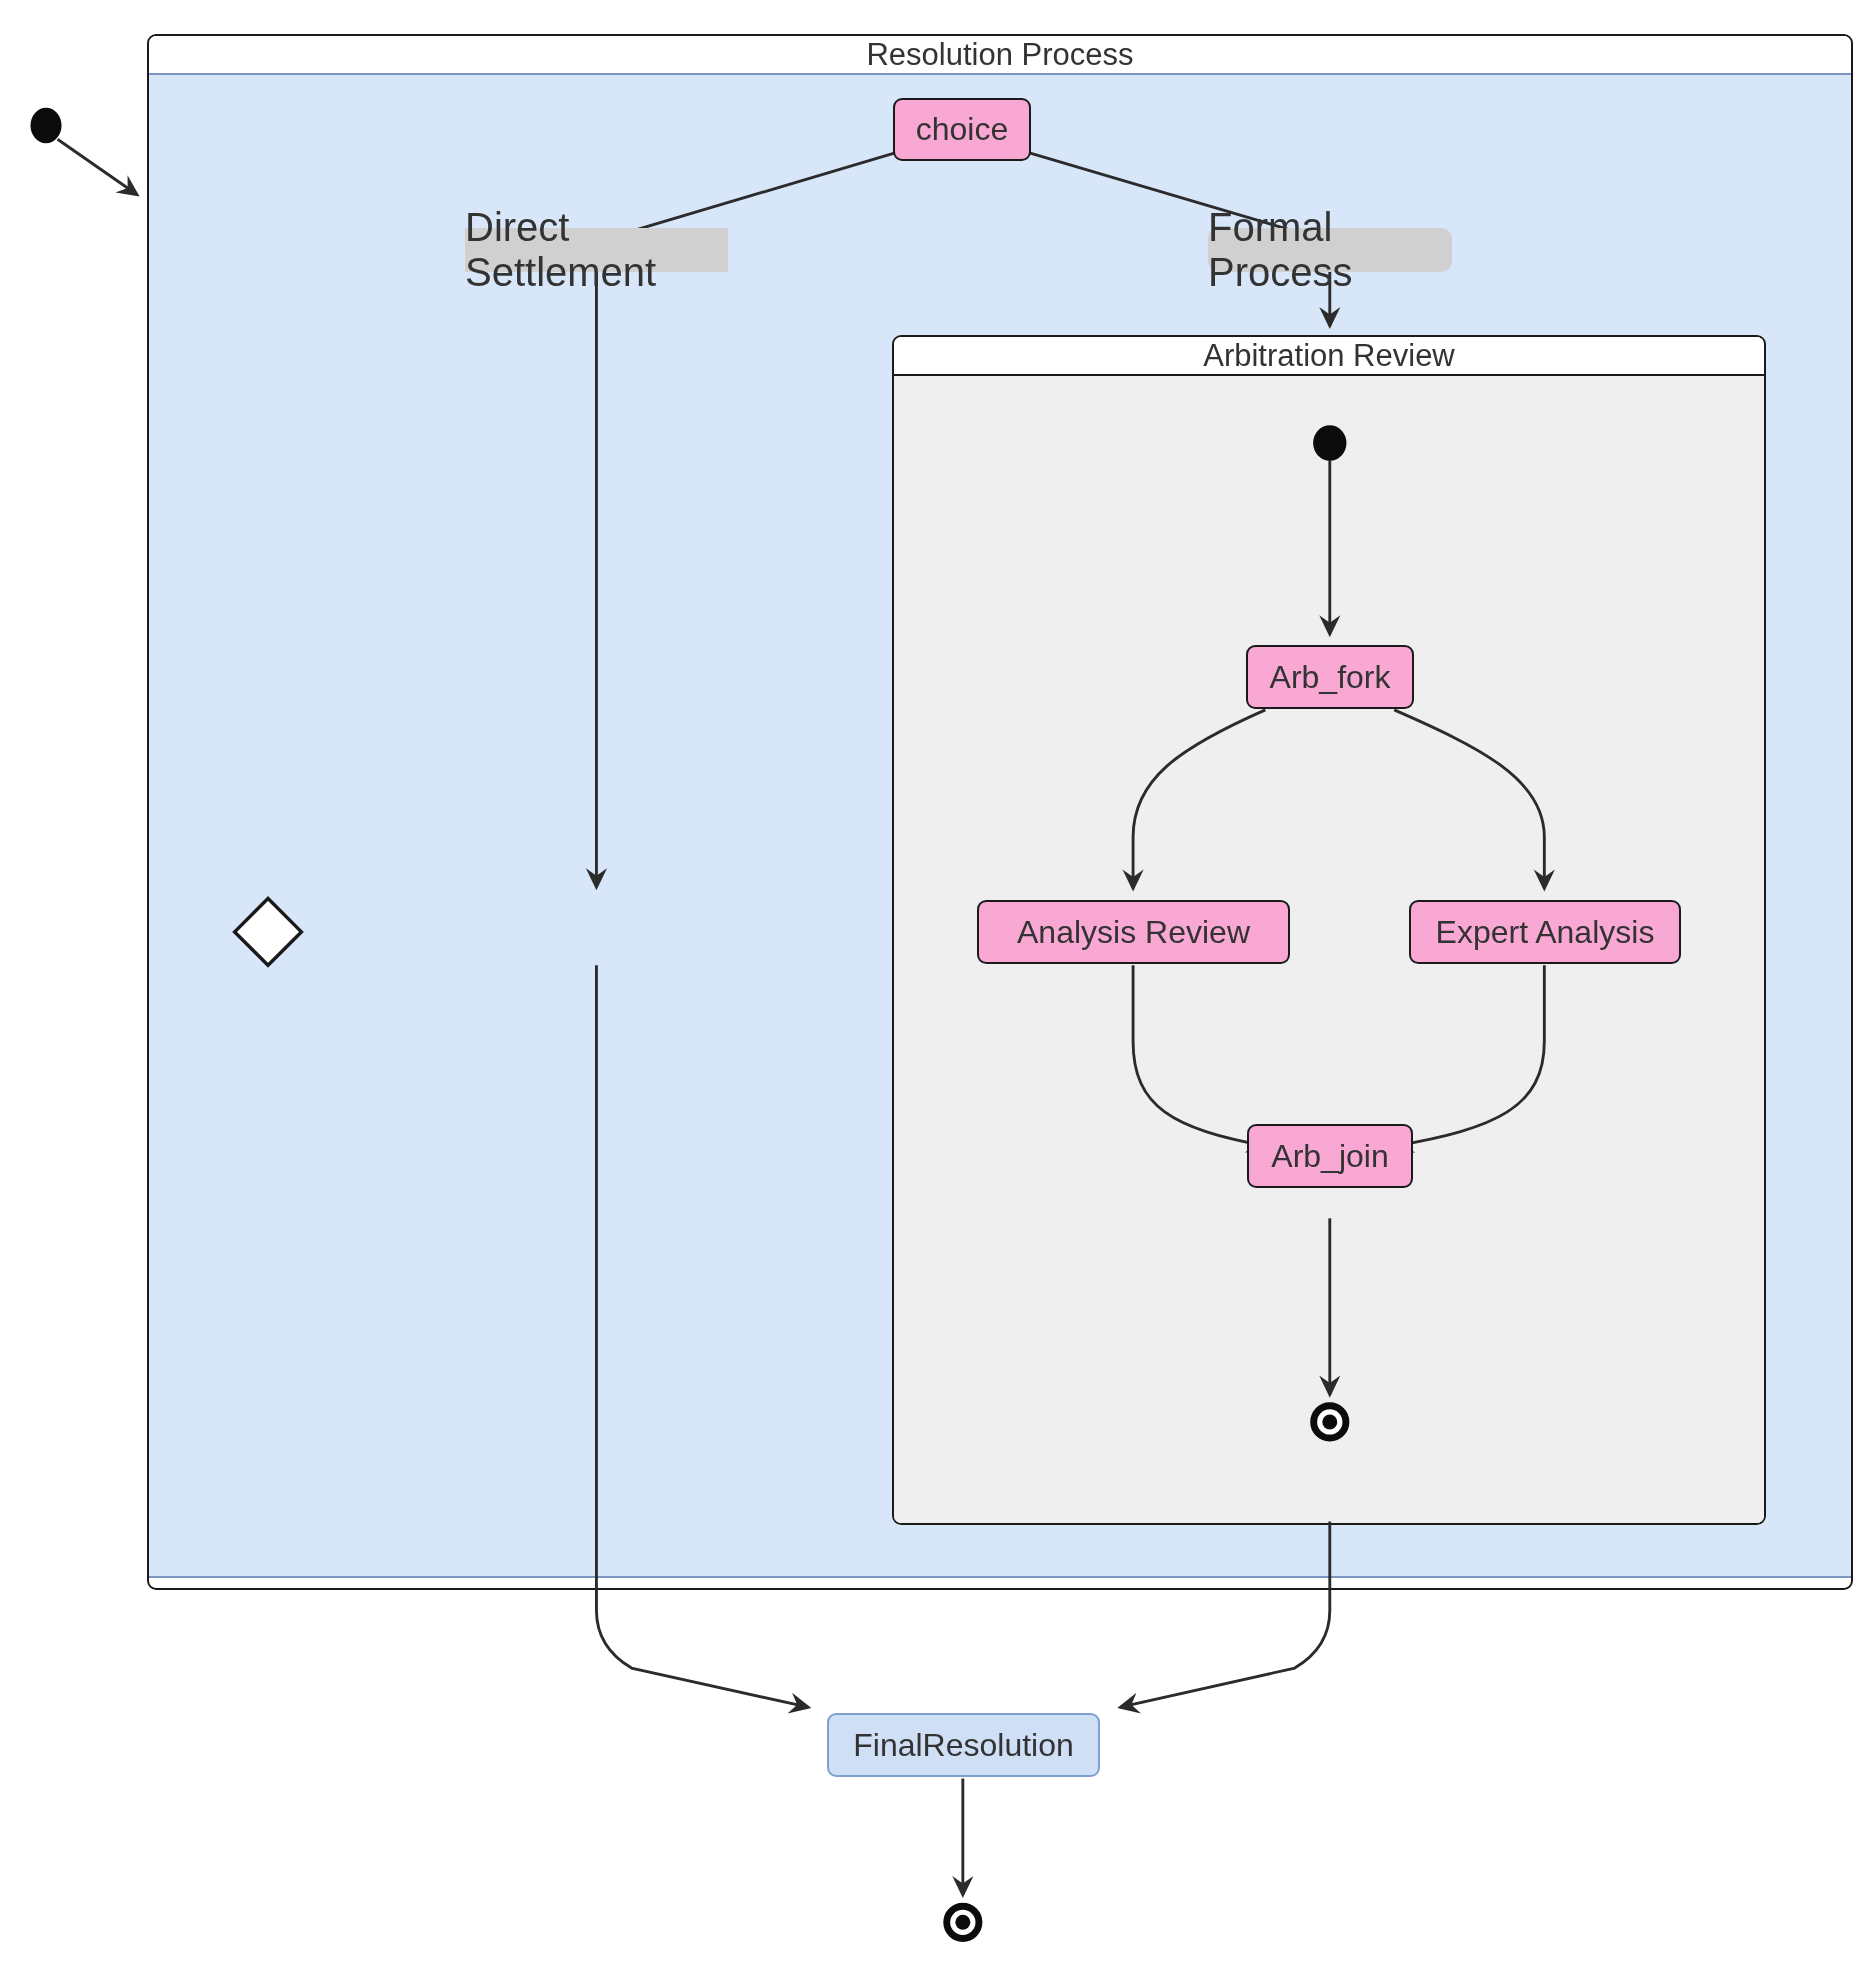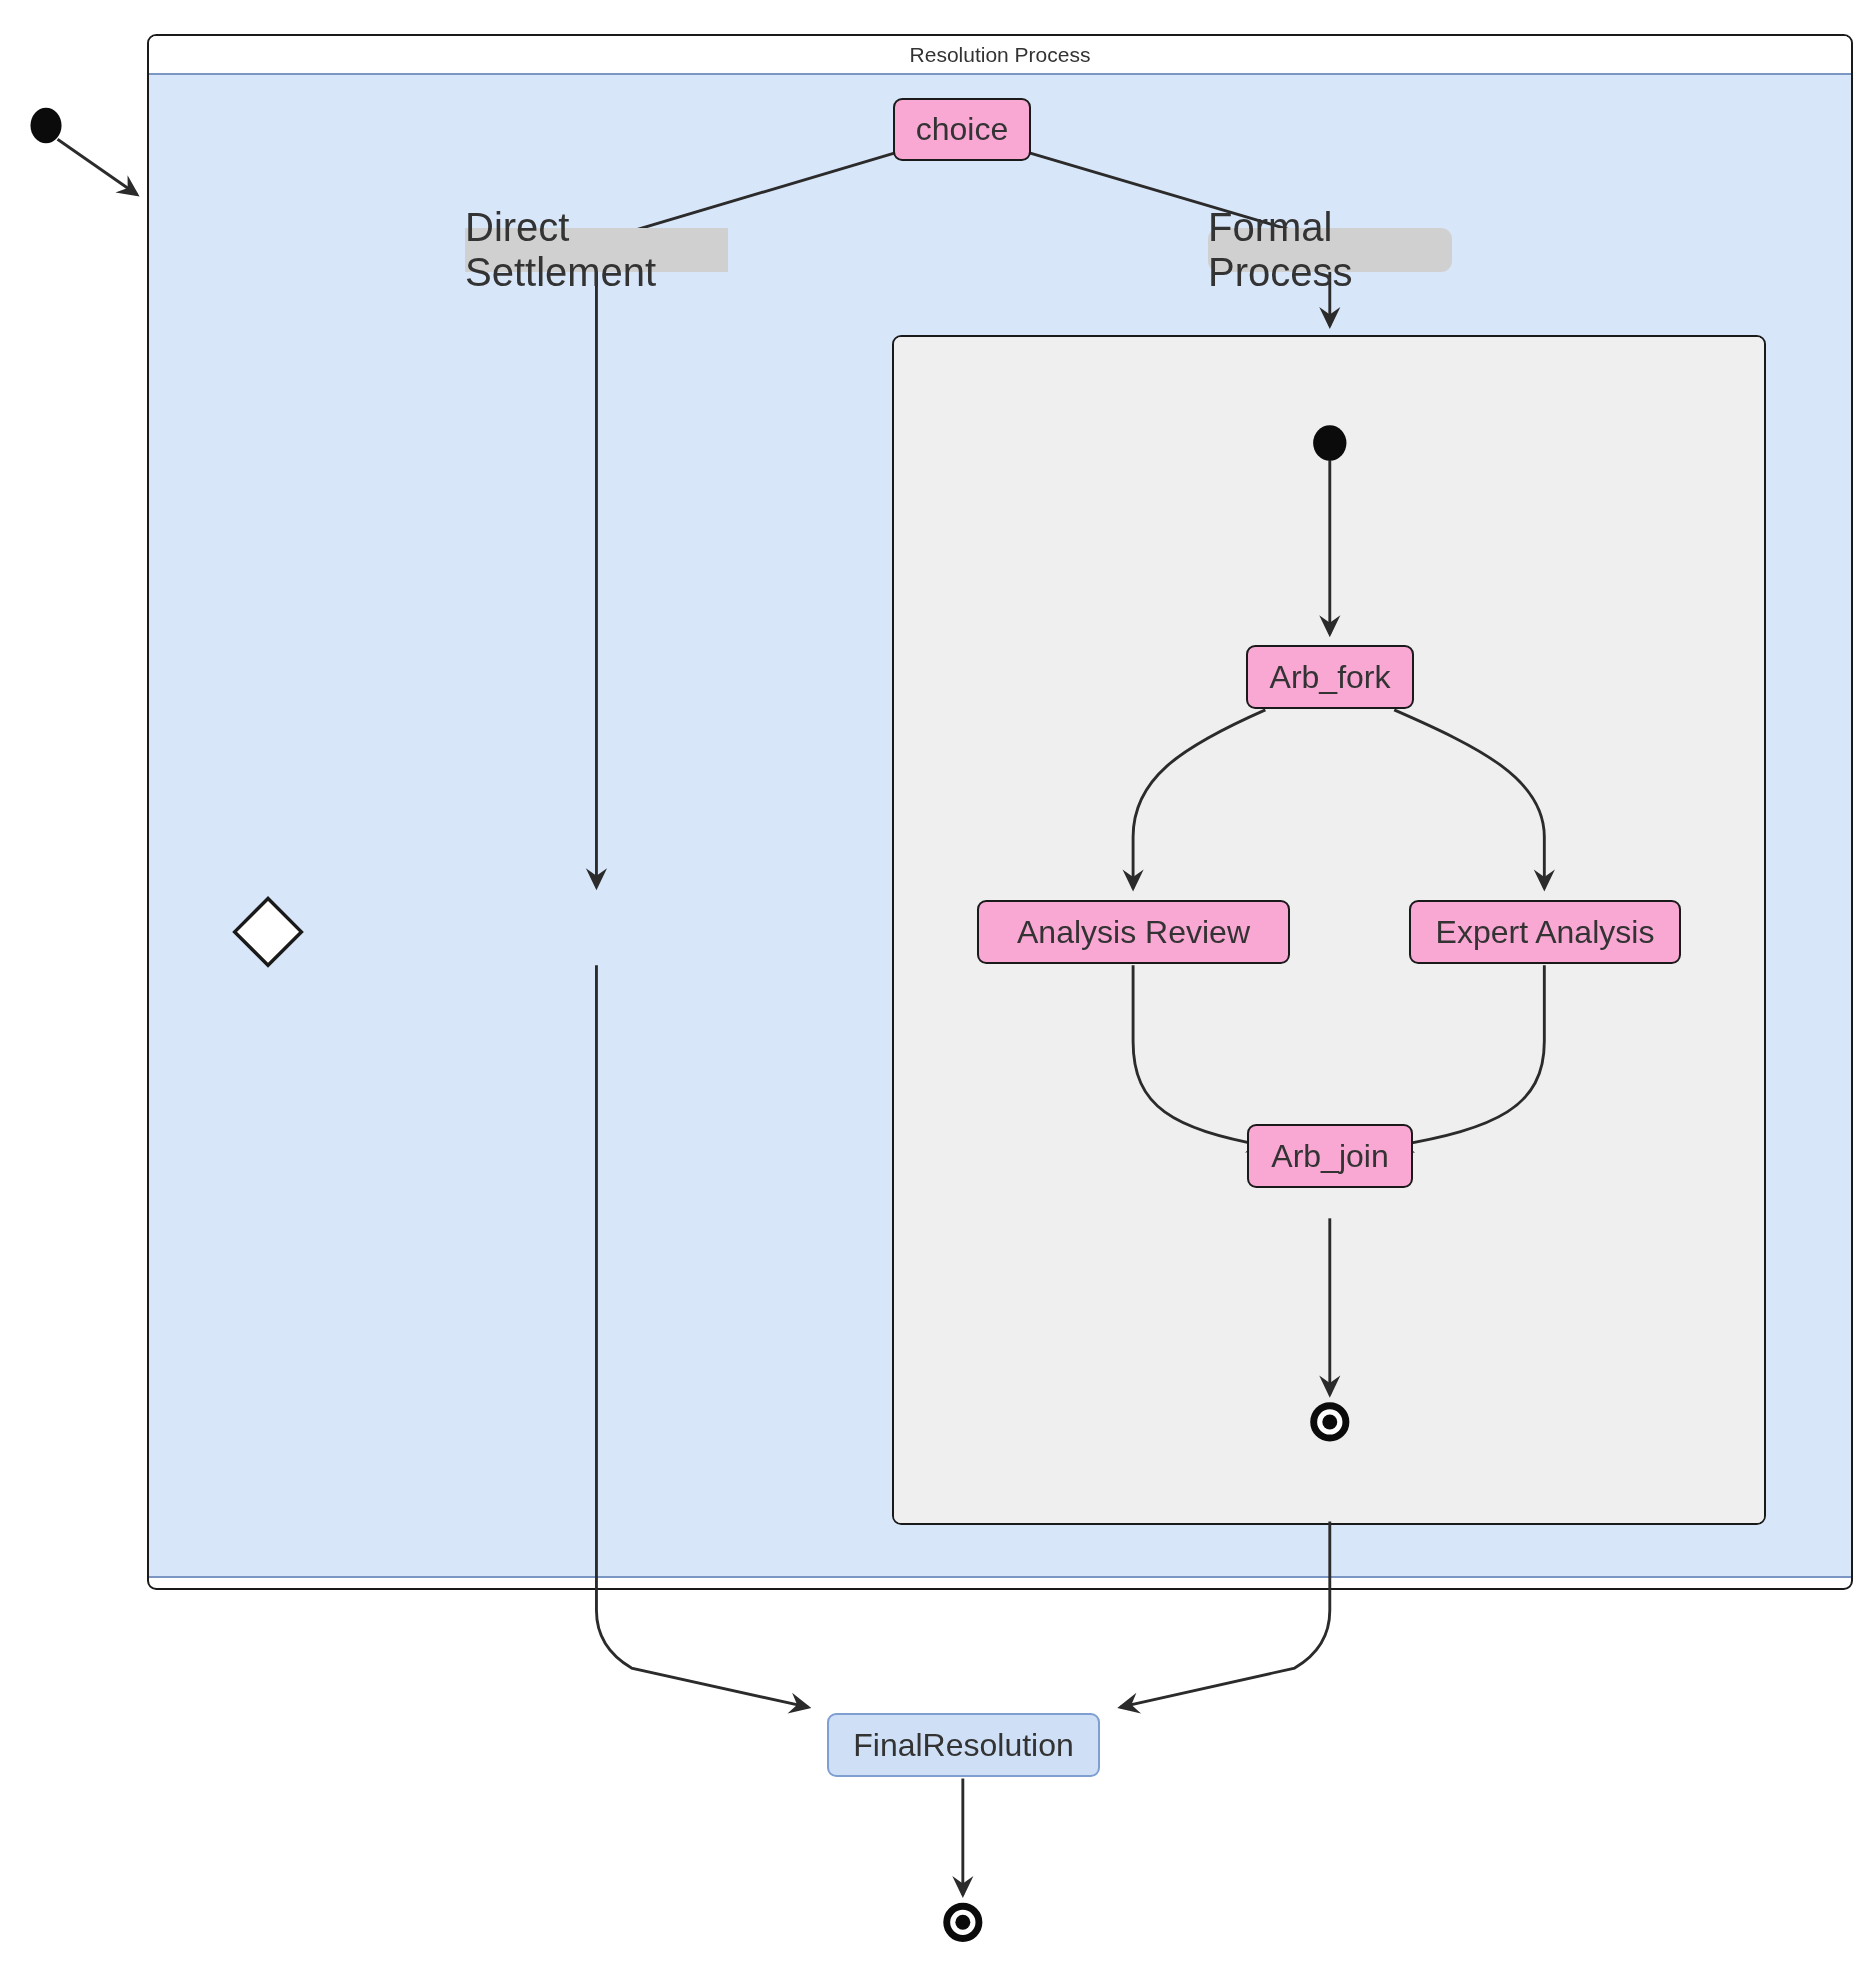--- a/index.html
+++ b/index.html
@@ -1,21 +1,21 @@
 <!DOCTYPE html>
 <html style="font-size:9.2px"><head>
 <meta charset="utf-8">
 <style>
   html,body{margin:0;padding:0;background:#ffffff;}
   body{width:1867px;height:1965px;font-family:"Liberation Sans",sans-serif;color:#333333;}
   .canvas{position:relative;width:1867px;height:1965px;overflow:hidden;}
 
   
   .composite{position:absolute;border:2.3px solid #1a1a1a;border-radius:9.2px;background:#ffffff;overflow:hidden;z-index:1;}
-  .composite .ctitle{height:37px;line-height:37px;text-align:center;font-size:21px;background:#ffffff;color:#333;}
+  .composite .ctitle{height:37px;line-height:37px;text-align:center;font-size:31px;background:#ffffff;color:#333;}
   .outer-body{background:#D8E6F9;border-top:2.3px solid #7C96C4;border-bottom:2.3px solid #7C96C4;height:1501px;}
   .inner .ctitle{border-bottom:2.3px solid #1a1a1a;}
   .inner-body{background:#EFEFEF;height:100%;}
 
   
   svg.edges{position:absolute;left:0;top:0;z-index:2;}
 
   
   .node{position:absolute;background:#f9a8d4;border:2.9px solid #1a1a1a;border-radius:9.2px;
         display:flex;align-items:center;justify-content:center;font-size:32px;color:#333;z-index:3;box-sizing:border-box;}
@@ -29,20 +29,21 @@
 <body>
 
 <div class="canvas">
 
   <div class="composite" style="left:147px;top:34px;width:1702px;height:1552px;">
     <div class="ctitle">Resolution Process</div>
     <div class="outer-body"></div>
   </div>
 
   <div class="composite inner" style="left:892px;top:335px;width:870px;height:1186px;">
+    <div class="ctitle">Arbitration Review</div>
     <div class="inner-body"></div>
   </div>
 
   <svg class="edges" width="1867" height="1965" viewBox="0 0 3246 3416">
     <defs>
       <marker id="arrow" viewBox="0 0 12 12" refX="9.5" refY="6" markerWidth="46" markerHeight="46" markerUnits="userSpaceOnUse" orient="auto">
         <path d="M1,1.2 L11,6 L1,10.8 L4.4,6 Z" fill="#2b2b2b"></path>
       </marker>
     </defs>
 

